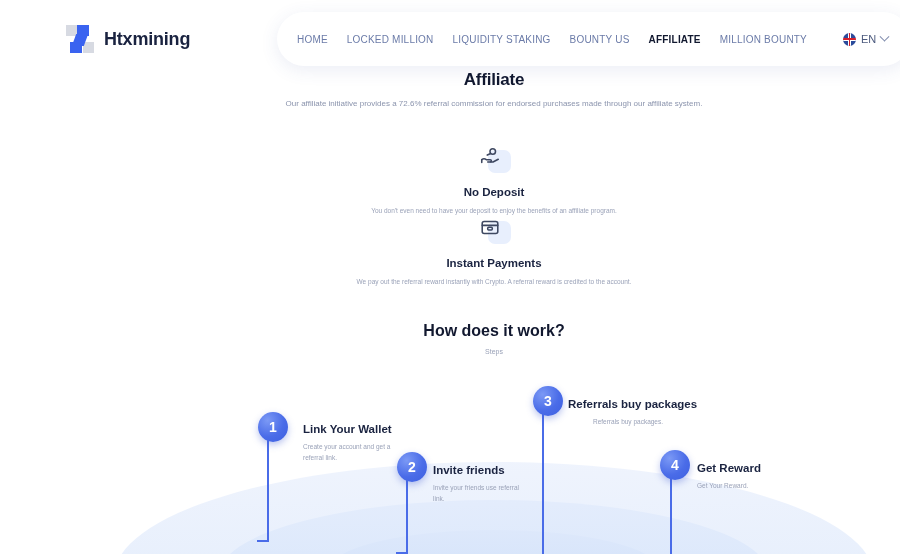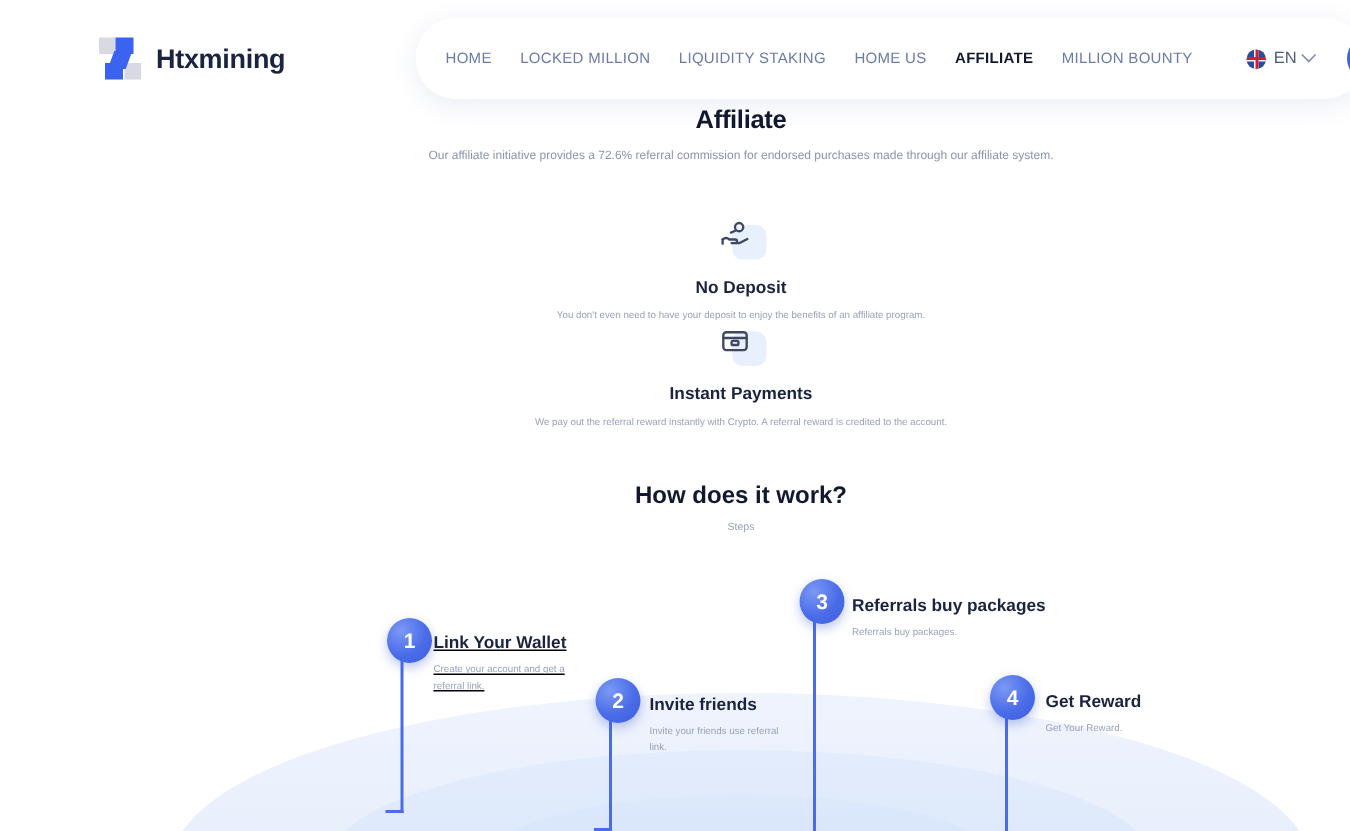--- a/index.html
+++ b/index.html
@@ -341,21 +341,21 @@
         <div class="bar bar-c"></div>
       </div>
       <span class="logo-text">Htxmining</span>
     </div>
 
     <div class="navbar">
       <div class="nav-links">
         <a class="nav-link">HOME</a>
         <a class="nav-link">LOCKED MILLION</a>
         <a class="nav-link">LIQUIDITY STAKING</a>
-        <a class="nav-link">HOME US</a>
+        <a class="nav-link">BOUNTY US</a>
         <a class="nav-link active">AFFILIATE</a>
         <a class="nav-link">MILLION BOUNTY</a>
       </div>
 
       <div class="lang">
         <span class="flag">
           <span class="cross"></span>
             <span class="cross2"></span>
         </span>
         <span class="lang-label">EN</span>
@@ -413,40 +413,40 @@
     <h2>How does it work?</h2>
     <div class="sub">Steps</div>
   </div>
 
   <div class="steps">
 
     <div class="step">
       <div class="step-stem" style="left:223px; top:432px; height:110px;"></div>
       <div class="step-stem-foot" style="left:213px; top:540px;"></div>
       <div class="step-badge" style="left:214px; top:412px;">1</div>
-      <div class="step-text" style="left:245px; top:423px;text-decoration:underline;">
+      <div class="step-text" style="left:259px; top:423px;">
         <h4>Link Your Wallet</h4>
         <p>Create your account and get a referral link.</p>
       </div>
     </div>
 
     <div class="step">
       <div class="step-stem" style="left:362px; top:472px; height:82px;"></div>
       <div class="step-stem-foot" style="left:352px; top:552px;"></div>
       <div class="step-badge" style="left:353px; top:452px;">2</div>
       <div class="step-text" style="left:389px; top:464px;">
         <h4>Invite friends</h4>
         <p>Invite your friends use referral link.</p>
       </div>
     </div>
 
     <div class="step">
       <div class="step-stem" style="left:498px; top:406px; height:148px;"></div>
       <div class="step-badge" style="left:489px; top:386px;">3</div>
-      <div class="step-text" style="left:524px; top:398px;">
+      <div class="step-text" style="left:524px; top:398px;text-align:center;">
         <h4>Referrals buy packages</h4>
         <p style="width:120px;">Referrals buy packages.</p>
       </div>
     </div>
 
     <div class="step">
       <div class="step-stem" style="left:626px; top:470px; height:84px;"></div>
       <div class="step-badge" style="left:616px; top:450px;">4</div>
       <div class="step-text" style="left:653px; top:462px;">
         <h4>Get Reward</h4>

